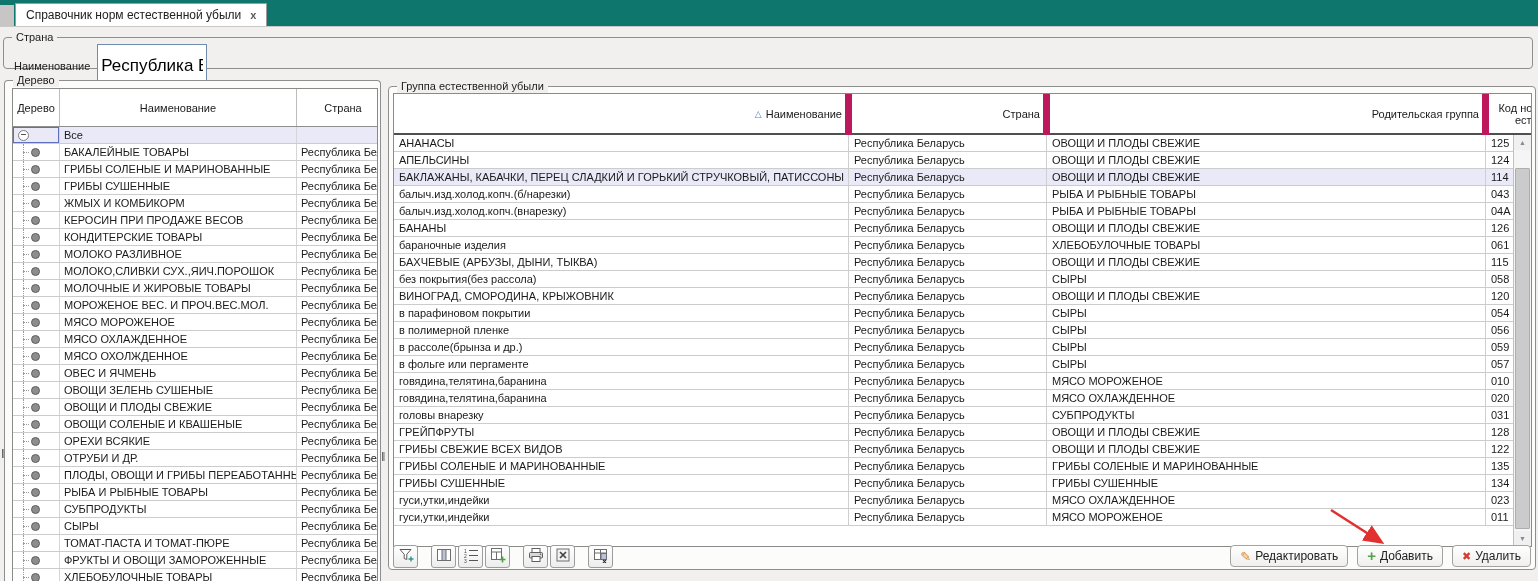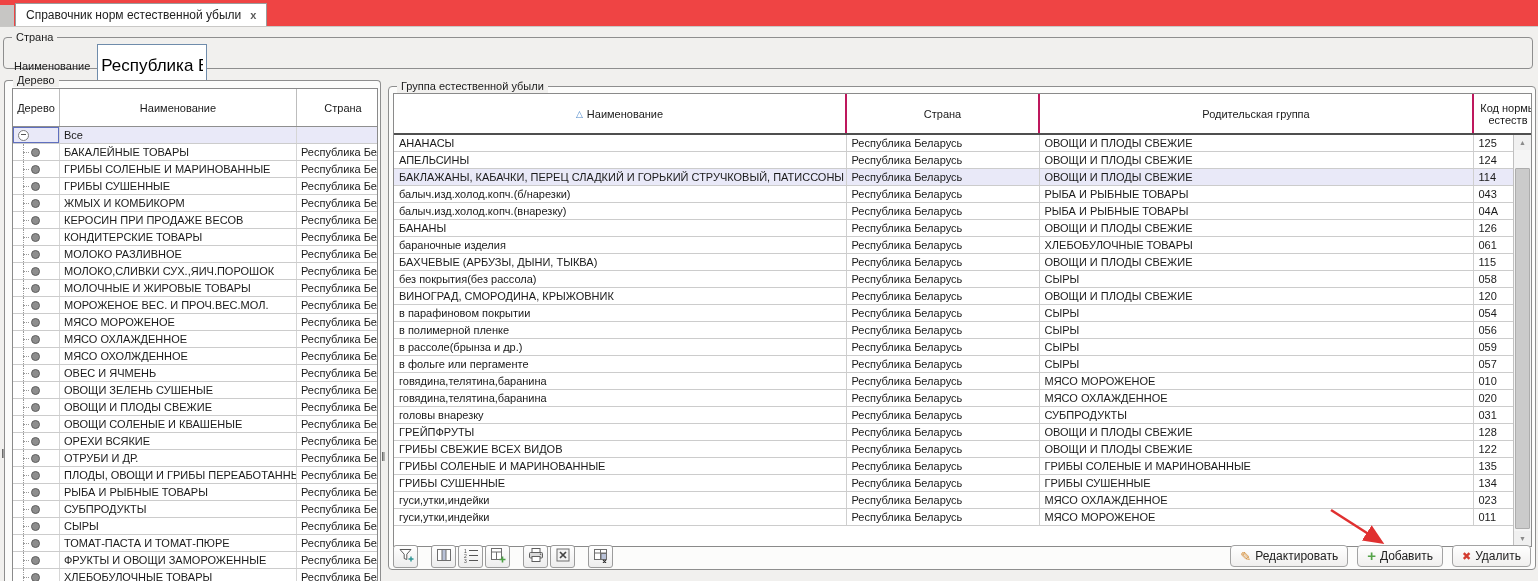--- a/index.html
+++ b/index.html
@@ -4,21 +4,21 @@
 <style>
   html,body{margin:0;padding:0;}
   body{
     width:1538px;height:581px;overflow:hidden;position:relative;
     background:#f1f0ee;
     font-family:"Liberation Sans","DejaVu Sans",sans-serif;
     font-size:11px;color:#1a1a1a;
     -webkit-font-smoothing:antialiased;
   }
   
-  .tabbar{position:absolute;left:0;top:0;width:1538px;height:26px;background:#ef4444;border-bottom:1px solid #c9c8c6;}
+  .tabbar{position:absolute;left:0;top:0;width:1538px;height:26px;background:#0f766e;border-bottom:1px solid #c9c8c6;}
   .tab-corner{position:absolute;left:0;top:5px;width:14px;height:21px;background:#c7c6c4;}
   .tab{position:absolute;left:15px;top:3px;height:22px;background:#ffffff;border:1px solid #9b9b9b;border-bottom:none;
        display:flex;align-items:center;gap:9px;padding:0 10px;font-size:12px;color:#222;}
   .tab-close{color:#5a5a5a;font-weight:bold;font-size:11px;line-height:1;cursor:pointer;}
   
   .fs{position:absolute;border:1px solid #8e8e8e;border-radius:4px;background:transparent;}
   .fs>.legend{position:absolute;top:-7px;left:8px;background:#f1f0ee;padding:0 4px;font-size:11px;line-height:13px;color:#1a1a1a;white-space:nowrap;}
   .fs.white{background:#fcfcfb;}
   
   #country-fs{left:3px;top:37px;width:1528px;height:30px;}
@@ -42,22 +42,22 @@
   td.tree-cell{position:relative;}
   .vline{position:absolute;left:10px;top:0;height:100%;border-left:1px dotted #9a9a9a;}
   .hline{position:absolute;left:10px;top:8px;width:6px;border-top:1px dotted #9a9a9a;}
   .bullet{position:absolute;left:18px;top:4px;width:7px;height:7px;border-radius:50%;background:#8d8d8d;border:1px solid #5e5e5e;}
   
   .edge-handle{position:absolute;font-size:9px;color:#333;line-height:9px;letter-spacing:-1px;}
   
   #group-fs{left:388px;top:86px;width:1146px;height:482px;}
   .group-wrap{position:absolute;left:4px;top:6px;width:1137px;height:452px;border:1px solid #8a8a8a;background:#fff;overflow:hidden;}
   #group-table{width:1118px;}
-  #group-table th{font-weight:normal;text-align:center;vertical-align:middle;height:39px;
-    border-right:2px solid #be185d;border-bottom:2px solid #4f4f4f;background:#fff;padding:0 3px;overflow:hidden;}
+  #group-table th{font-weight:normal;text-align:right;vertical-align:middle;height:39px;
+    border-right:7px solid #be185d;border-bottom:2px solid #4f4f4f;background:#fff;padding:0 3px;overflow:hidden;}
   #group-table td{height:16px;border-right:1px solid #cfcfcf;border-bottom:1px solid #cccccc;
     padding:0 5px;white-space:nowrap;overflow:hidden;}
   .c-gname{width:445px;} .c-gcountry{width:185px;} .c-gparent{width:426px;} .c-gcode{width:62px;}
   th.c-gcode{line-height:12px;white-space:normal;padding:0 4px;}
   .sort-icon{color:var(--sort,#4a86c8);font-size:9px;margin-right:4px;vertical-align:1px;}
   
   .vscroll{position:absolute;right:0;top:41px;bottom:0;width:17px;border-left:1px solid #c0c0c0;background:#f5f5f5;}
   .sb-btn{position:absolute;left:0;right:0;height:15px;text-align:center;font-size:7px;color:#8a8a8a;line-height:15px;background:#f0f0f0;}
   .sb-btn.up{top:0;} .sb-btn.down{bottom:0;}
   .sb-thumb{position:absolute;left:1px;right:1px;top:33px;bottom:17px;background:#cbcbcb;border:1px solid #adadad;border-radius:1px;}

